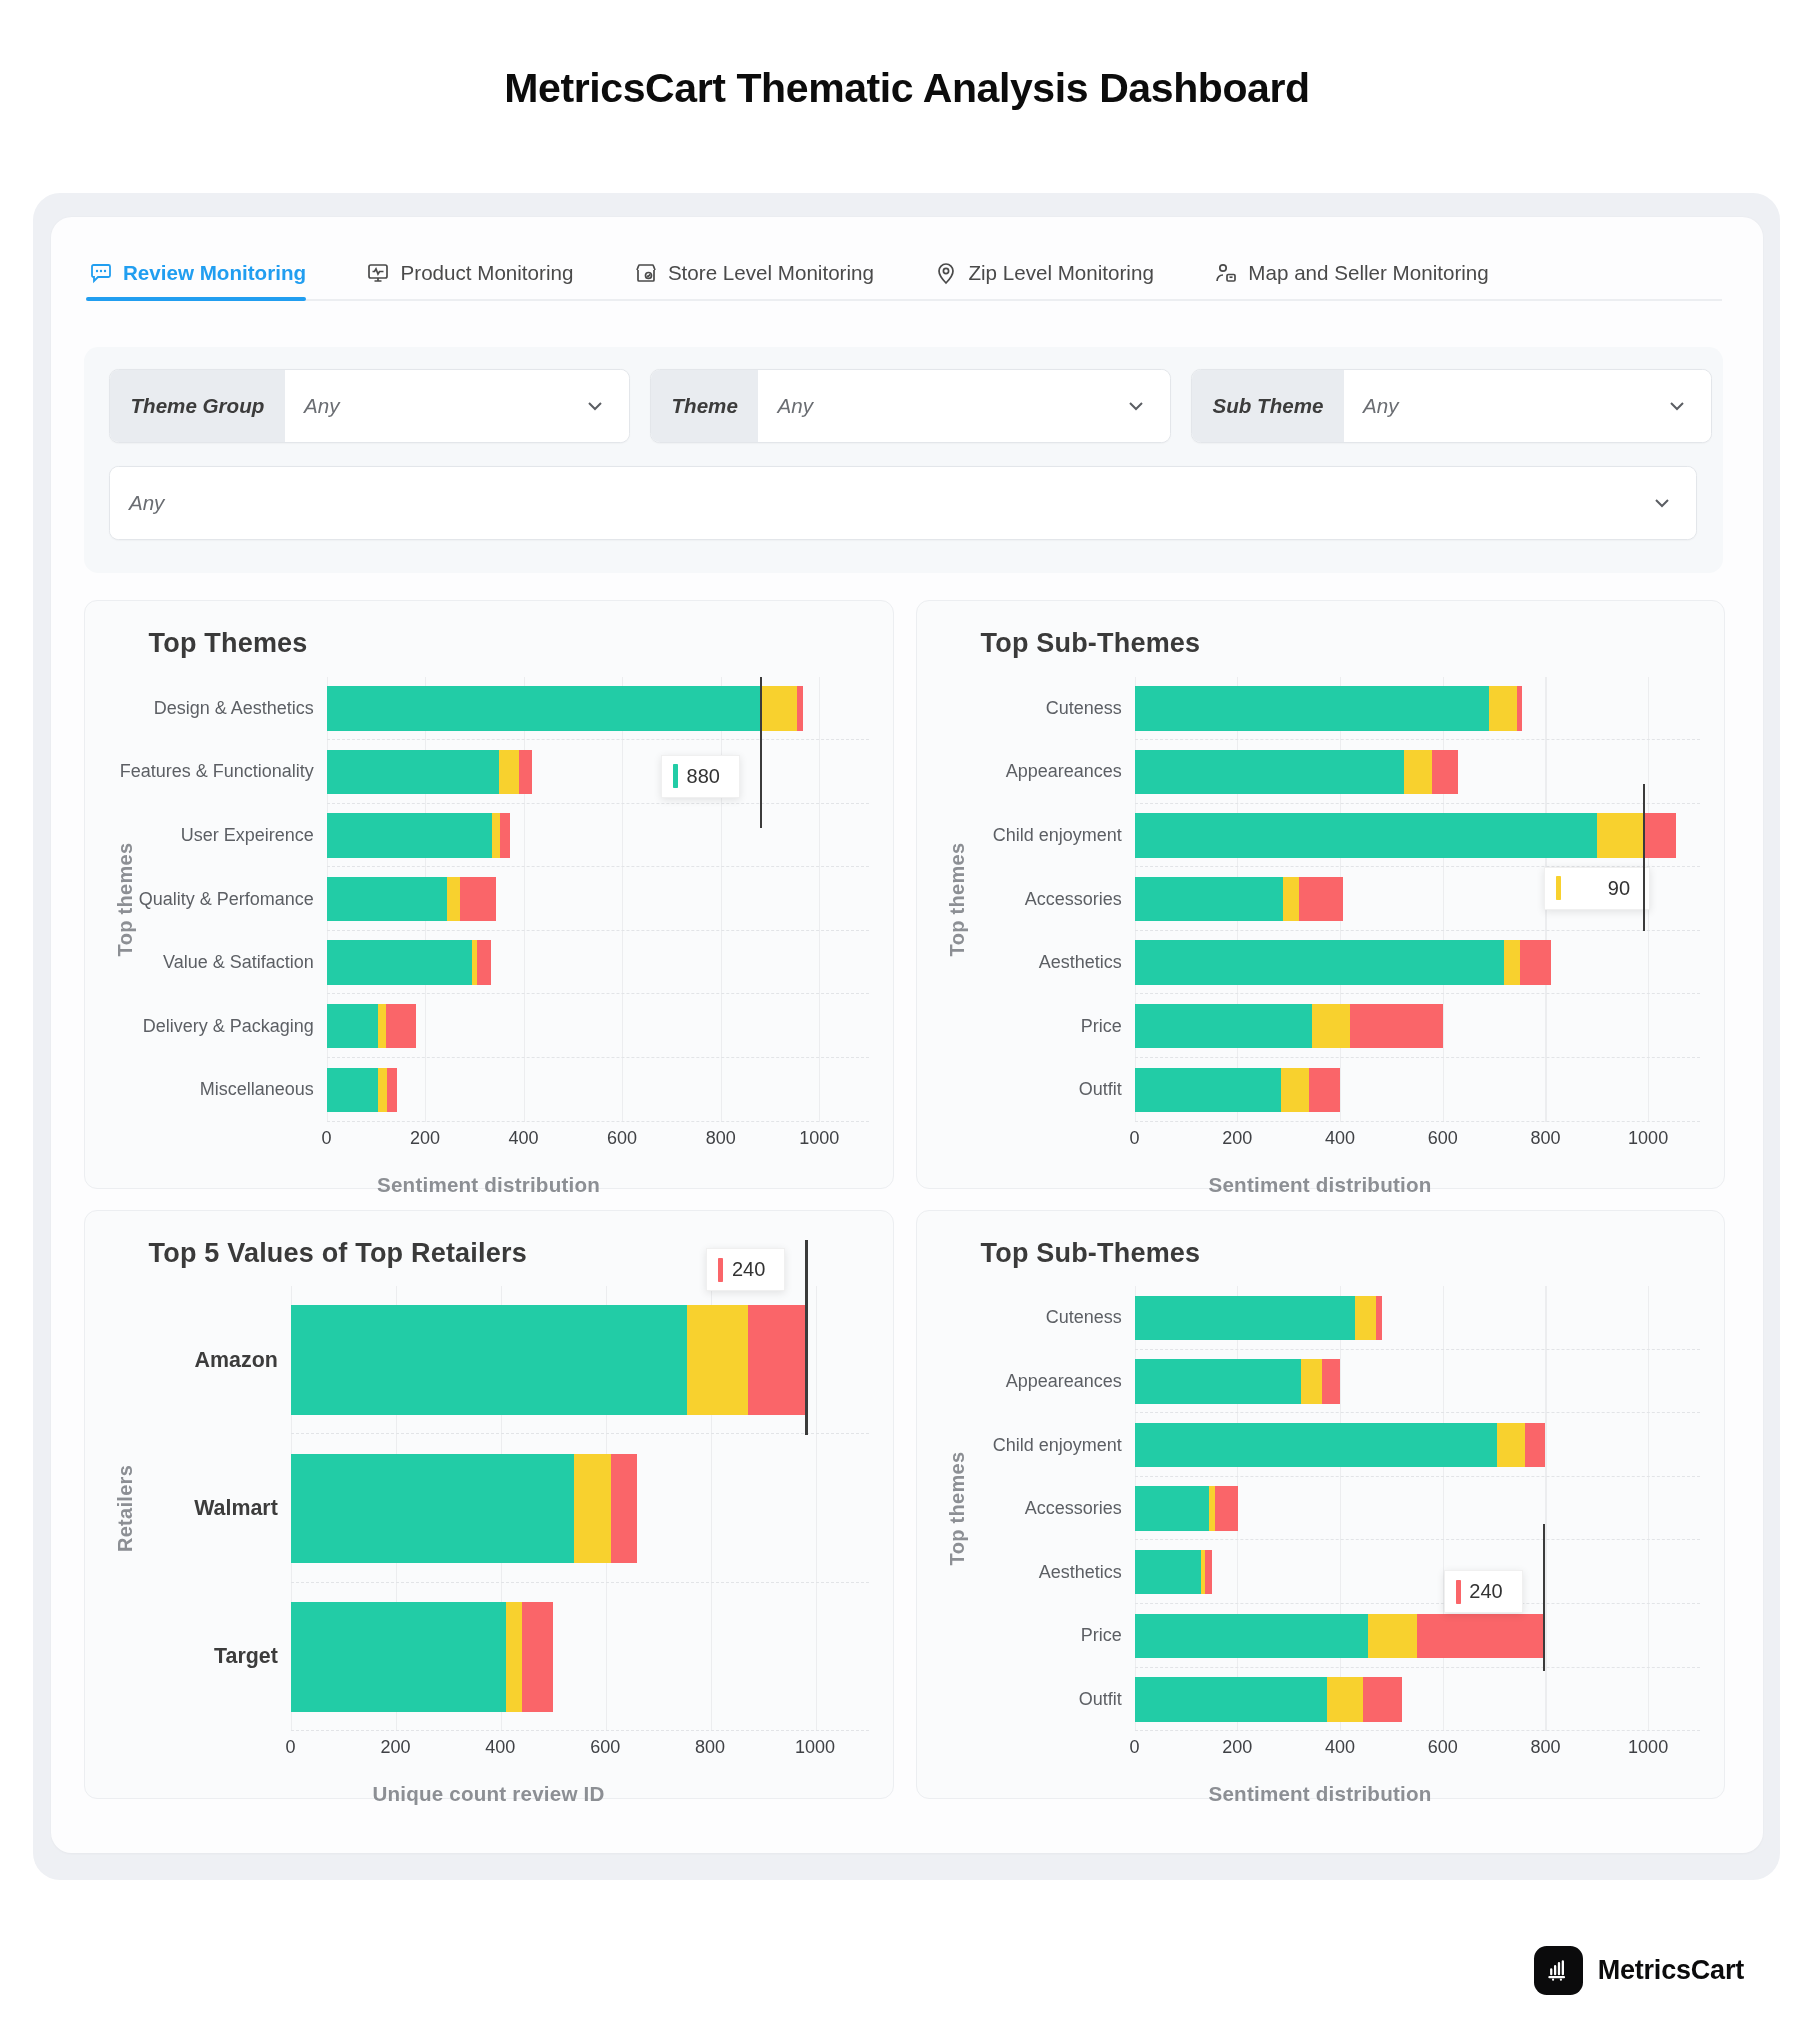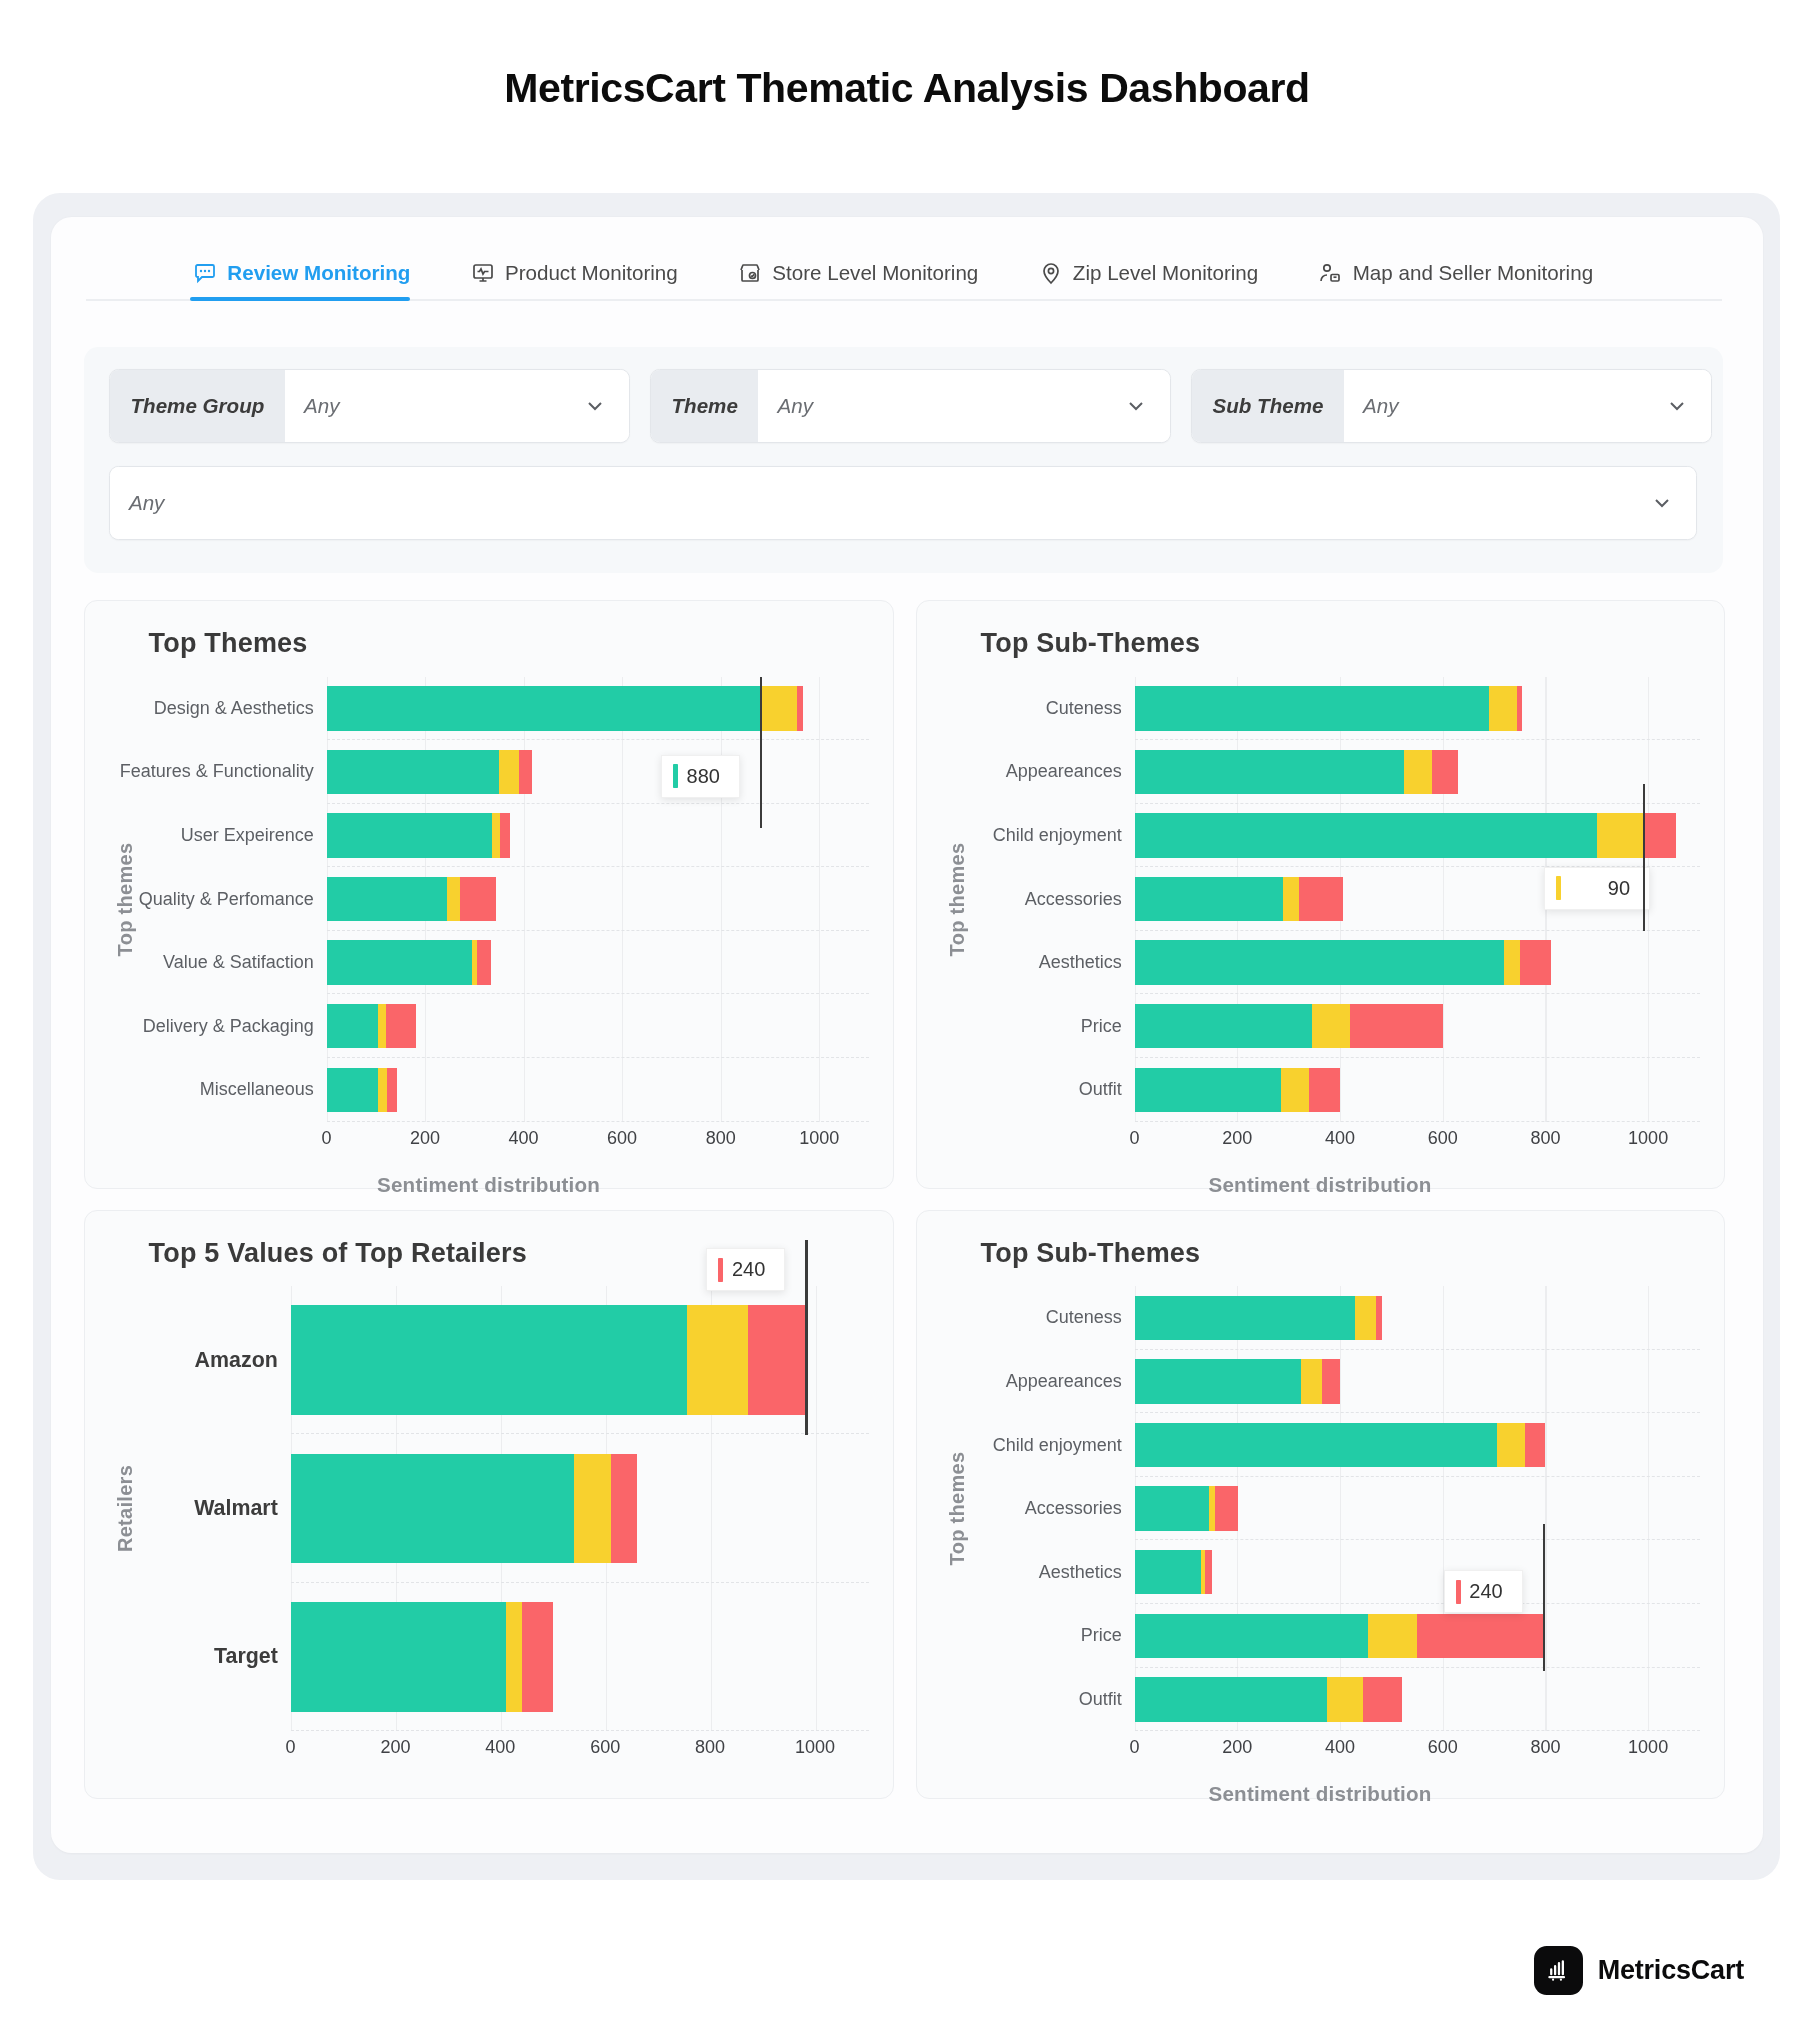--- a/index.html
+++ b/index.html
@@ -53,21 +53,20 @@
   .tabs {
     position: absolute;
     left: 35px;
     top: 30px;
     width: 1636px;
     height: 54px;
     display: flex;
     align-items: flex-end;
     gap: 0;
     border-bottom: 2.4px solid #eceef1;
-    justify-content: center;
   }
   .tab {
     display: flex;
     align-items: center;
     gap: 10.3px;
     padding: 0 24px 14.3px 3.2px;
     font-size: 20.6px;
     color: #4a4a4a;
     cursor: pointer;
     position: relative;
@@ -672,20 +671,21 @@
               </div>
           </div>
           <div class="x-axis" style="margin-left: 182px; width: 577px;">
               <div class="x-tick" style="left: 0%;">0</div>
               <div class="x-tick" style="left: 18.1818%;">200</div>
               <div class="x-tick" style="left: 36.3636%;">400</div>
               <div class="x-tick" style="left: 54.5455%;">600</div>
               <div class="x-tick" style="left: 72.7273%;">800</div>
               <div class="x-tick" style="left: 90.9091%;">1000</div>
             </div>
+          <div class="x-title">Unique count review ID</div>
         </div>
 
         <div class="chart-card h2">
           <div class="chart-title">Top  Sub-Themes</div>
           <div class="plot-wrap">
             <div class="y-axis-title">
               <span>Top themes</span>
             </div>
             <div class="cat-labels w-mid">
                 <div>Cuteness</div>

